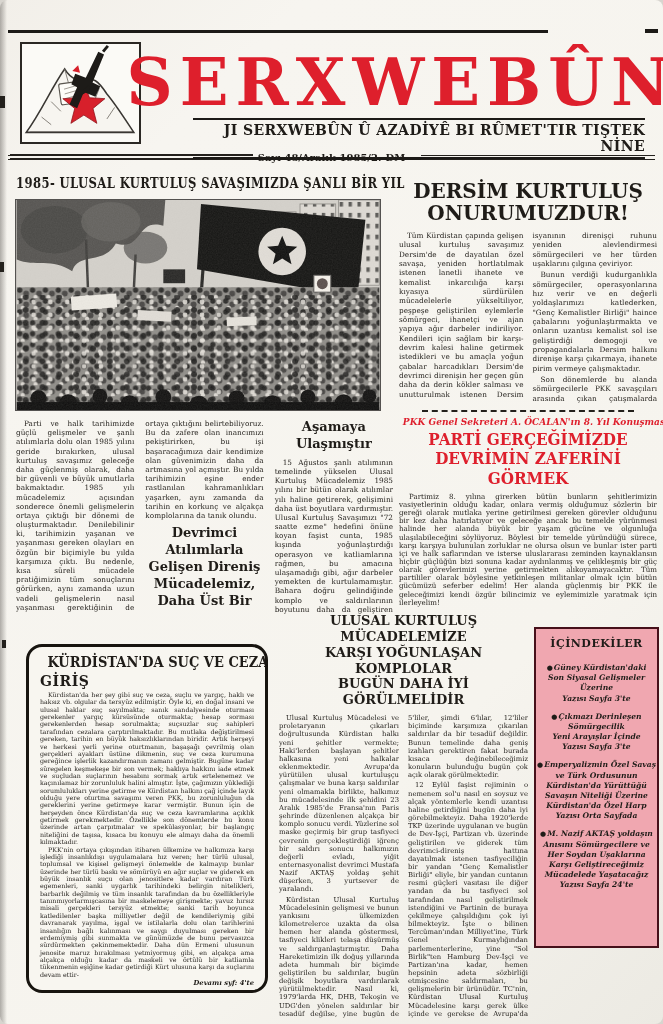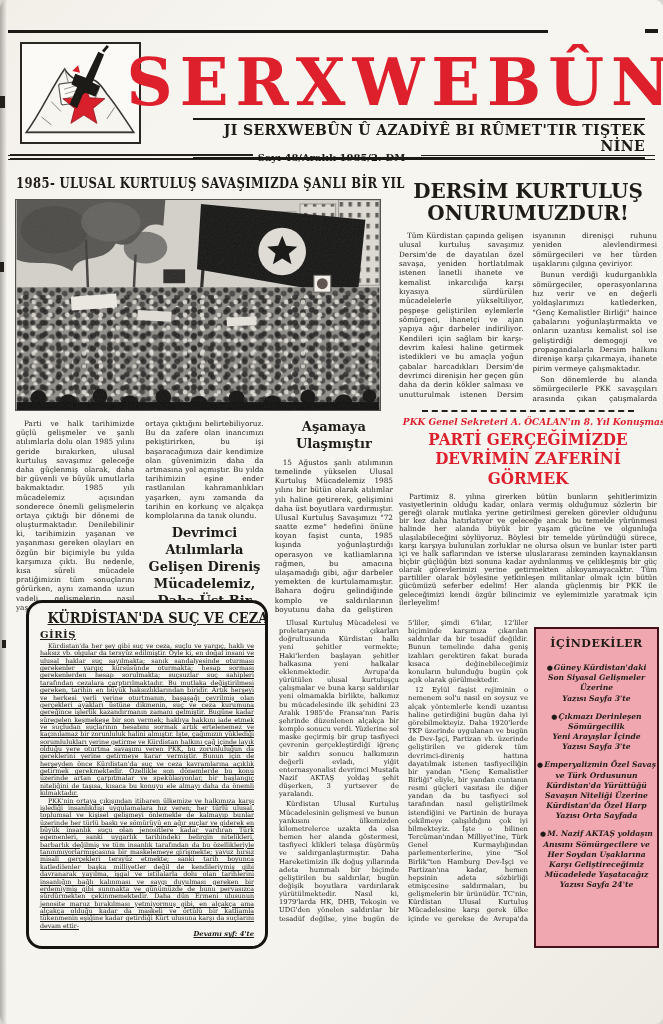--- a/index.html
+++ b/index.html
@@ -59,25 +59,25 @@
   .ocalan-kicker { color:#de1f2c; font-weight:bold; font-style:italic; font-size:9.3px;
     text-align:center; white-space:nowrap; transform:scaleX(.97); transform-origin:center; }
   .ocalan-headline { color:#de1f2c; font-weight:bold; font-size:17.5px; line-height:1.1;
     text-align:center; margin-top:3px; transform:scaleX(.87); transform-origin:center; white-space:pre-line; }
   .ocalan-body { margin-top:5px; font-size:7.1px; line-height:1.15;
     text-align:justify; height:150px; overflow:hidden; }
   .ocalan-body p { text-indent:10px; }
   .ocalan-pageref { text-align:right; font-weight:bold; font-style:italic; font-size:10px; margin-top:2px; padding-right:6px; }
 
   
-  .crime-box { position:absolute; left:26px; top:600px; width:242px; height:349px;
-    border:3px solid #17140f; border-radius:16px; background:#f8f6f0; padding:7px 11px 5px; overflow:hidden;text-decoration:underline; }
+  .crime-box { position:absolute; left:26px; top:644px; width:242px; height:349px;
+    border:3px solid #17140f; border-radius:16px; background:#f8f6f0; padding:7px 11px 5px; overflow:hidden; }
   .crime-title { text-align:center; font-weight:bold; font-size:14px; white-space:nowrap;
     transform:scaleX(.93); transform-origin:center; }
-  .crime-intro { font-weight:bold; font-size:10px; margin:3px 0 2px; letter-spacing:.5px; }
+  .crime-intro { font-weight:bold; font-size:14px; margin:3px 0 2px; letter-spacing:.5px; }
   .crime-body { font-size:6.3px; line-height:1.17; text-align:justify; }
   .crime-body p { text-indent:8px; }
   .crime-cont { text-align:right; font-style:italic; font-weight:bold; font-size:6.8px; margin-top:1px; }
 
   .plots-sec { position:absolute; left:279px; top:613px; width:249px; }
   .plots-headline { text-align:center; font-weight:bold; font-size:13px; line-height:1.22; white-space:pre-line; }
   .plots-body { margin-top:6px; height:305px; column-count:2; column-gap:9px;
     font-size:6.8px; line-height:1.2; text-align:justify; overflow:hidden; }
   .plots-body p { text-indent:7px; margin-bottom:2px; }
 
@@ -244,20 +244,23 @@
     <div class="crime-title">KÜRDİSTAN'DA SUÇ VE CEZA</div>
     <div class="crime-intro">GİRİŞ</div>
     <div class="crime-body">
       <p>Kürdistan'da her şey gibi suç ve ceza, suçlu ve yargıç, haklı ve haksız vb. olgular da tersyüz edilmiştir. Öyle ki, en doğal insani ve ulusal haklar suç sayılmakta; sanık sandalyesinde oturması gerekenler yargıç kürsüsünde oturmakta; hesap sorması gerekenlerden hesap sorulmakta; suçsuzlar suç sahipleri tarafından cezalara çarptırılmaktadır. Bu mutlaka değiştirilmesi gereken, tarihin en büyük haksızlıklarından biridir. Artık herşeyi ve herkesi yerli yerine oturtmanın, başaşağı çevrilmiş olan gerçekleri ayakları üstüne dikmenin, suç ve ceza kurumuna gereğince işlerlik kazandırmanın zamanı gelmiştir. Bugüne kadar süregelen keşmekeşe bir son vermek; haklıya hakkını iade etmek ve suçludan suçlarının hesabını sormak artık ertelenemez ve kaçınılamaz bir zorunluluk halini almıştır. İşte, çağımızın yüklediği sorumlulukları yerine getirme ve Kürdistan halkını çağ içinde layık olduğu yere oturtma savaşımı veren PKK, bu zorunluluğun da gereklerini yerine getirmeye karar vermiştir. Bunun için de herşeyden önce Kürdistan'da suç ve ceza kavramlarına açıklık getirmek gerekmektedir. Özellikle son dönemlerde bu konu üzerinde artan çarpıtmalar ve spekülasyonlar, bir başlangıç niteliğini de taşısa, kısaca bu konuyu ele almayı daha da önemli kılmaktadır.</p>
       <p>PKK'nin ortaya çıkışından itibaren ülkemize ve halkımıza karşı işlediği insanlıkdışı uygulamalara hız veren; her türlü ulusal, toplumsal ve kişisel gelişmeyi önlemekle de kalmayıp bunlar üzerinde her türlü baskı ve sömürüyü en ağır suçlar ve giderek en büyük insanlık suçu olan jenositlere kadar vardıran Türk egemenleri, sanki uygarlık tarihindeki belirgin nitelikleri, barbarlık değilmiş ve tüm insanlık tarafından da bu özellikleriyle tanınmıyorlarmışcasına bir maskelemeye girişmekte; yavuz hırsız misali gerçekleri tersyüz etmekte; sanki tarih boyunca katledilenler başka milliyetler değil de kendileriymiş gibi davranarak yayılma, işgal ve istilalarla dolu olan tarihlerini insanlığın bağlı kalınması ve saygı duyulması gereken bir erdemiymiş gibi sunmakta ve günümüzde de bunu pervasızca sürdürmekten çekinmemektedir. Daha dün Ermeni ulusunun jenosite maruz bırakılması yetmiyormuş gibi, en alçakça ama alçakça olduğu kadar da maskeli ve örtülü bir katliamla tükenmenin eşiğine kadar getirdiği Kürt ulusuna karşı da suçlarını devam ettir-</p>
     </div>
     <div class="crime-cont">Devamı syf: 4'te</div>
   </div>
 
   <div class="plots-sec">
+    <div class="plots-headline">ULUSAL KURTULUŞ MÜCADELEMİZE
+KARŞI YOĞUNLAŞAN KOMPLOLAR
+BUGÜN DAHA İYİ GÖRÜLMELİDİR</div>
     <div class="plots-body">
       <p>Ulusal Kurtuluş Mücadelesi ve proletaryanın çıkarları doğrultusunda Kürdistan halkı yeni şehitler vermekte; Haki'lerden başlayan şehitler halkasına yeni halkalar eklenmektedir. Avrupa'da yürütülen ulusal kurtuluşçu çalışmalar ve buna karşı saldırılar yeni olmamakla birlikte, halkımız bu mücadelesinde ilk şehidini 23 Aralık 1985'de Fransa'nın Paris şehrinde düzenlenen alçakça bir komplo sonucu verdi. Yüzlerine sol maske geçirmiş bir grup tasfiyeci çevrenin gerçekleştirdiği iğrenç bir saldırı sonucu halkımızın değerli evladı, yiğit enternasyonalist devrimci Mustafa Nazif AKTAŞ yoldaş şehit düşerken, 3 yurtsever de yaralandı.</p>
       <p>Kürdistan Ulusal Kurtuluş Mücadelesinin gelişmesi ve bunun yankısını ülkemizden kilometrelerce uzakta da olsa hemen her alanda göstermesi, tasfiyeci klikleri telaşa düşürmüş ve saldırganlaştırmıştır. Daha Hareketimizin ilk doğuş yıllarında adeta hummalı bir biçimde geliştirilen bu saldırılar, bugün değişik boyutlara vardırılarak yürütülmektedir. Nasıl ki, 1979'larda HK, DHB, Tekoşin ve UDG'den yönelen saldırılar bir tesadüf değilse, yine bugün de 5'liler, şimdi 6'lılar, 12'liler biçiminde karşımıza çıkarılan saldırılar da bir tesadüf değildir. Bunun temelinde daha geniş izahları gerektiren fakat burada kısaca değinebileceğimiz konuların bulunduğu bugün çok açık olarak görülmektedir.</p>
       <p>12 Eylül faşist rejiminin o nemenem sol'u nasıl en soysuz ve alçak yöntemlerle kendi uzantısı haline getirdiğini bugün daha iyi görebilmekteyiz. Daha 1920'lerde TKP üzerinde uygulanan ve bugün de Dev-İşçi, Partizan vb. üzerinde geliştirilen ve giderek tüm devrimci-direniş hattına dayatılmak istenen tasfiyeciliğin bir yandan "Genç Kemalistler Birliği" eliyle, bir yandan cuntanın resmi güçleri vasıtası ile diğer yandan da bu tasfiyeci sol tarafından nasıl geliştirilmek istendiğini ve Partinin de buraya çekilmeye çalışıldığını çok iyi bilmekteyiz. İşte o bilinen Tercüman'ından Milliyet'ine, Türk Genel Kurmaylığından parlementerlerine, yine "Sol Birlik"ten Hamburg Dev-İşçi ve Partizan'ına kadar, hemen hepsinin adeta sözbirliği etmişcesine saldırmaları, bu gelişmelerin bir ürünüdür. TC'nin, Kürdistan Ulusal Kurtuluş Mücadelesine karşı gerek ülke içinde ve gerekse de Avrupa'da "özel savaş" uygulamalarını geliştirmeye nasıl özen gösterdiği ve</p>
 
     </div>
   </div>
 
   <div class="toc-box">
     <div class="toc-title">İÇİNDEKİLER</div>

